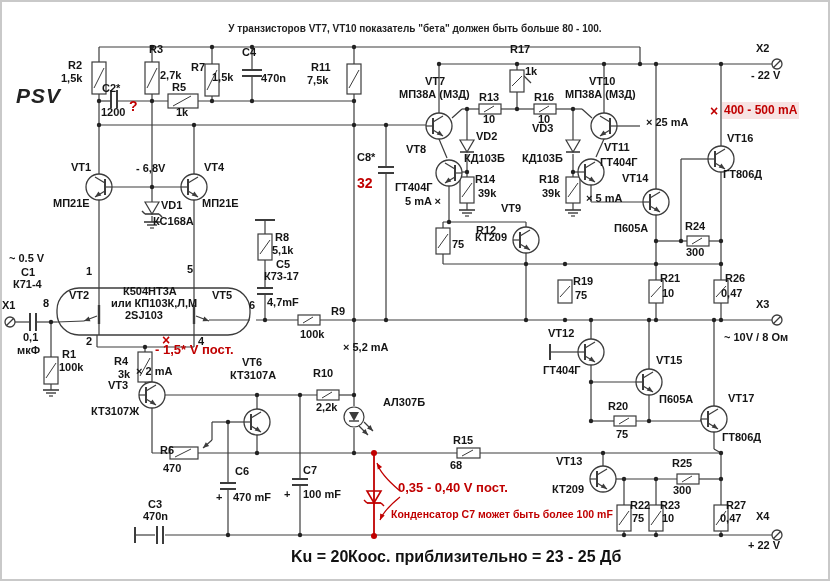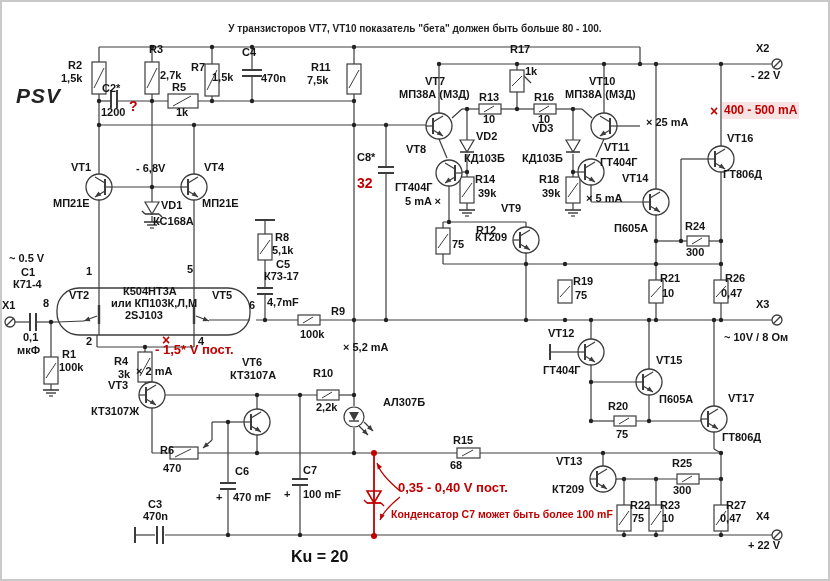--- a/index.html
+++ b/index.html
@@ -560,20 +560,21 @@
       <circle cx="719" cy="477" r="2.2" fill="#222"></circle>
       <circle cx="226" cy="533" r="2.2" fill="#222"></circle>
       <circle cx="298" cy="533" r="2.2" fill="#222"></circle>
       <circle cx="622" cy="533" r="2.2" fill="#222"></circle>
       <circle cx="654" cy="533" r="2.2" fill="#222"></circle>
       <circle cx="719" cy="533" r="2.2" fill="#222"></circle>
     </svg>
   <div class="subtitle">У транзисторов VT7, VT10 показатель "бета" должен быть больше 80 - 100.</div>
   <div class="psv">PSV</div>
   <div class="foot" style="left:289px;">Ku = 20</div>
+  <div class="foot" style="left:346px;">Коос. приблизительно =  23 - 25 Дб</div>
   <div id="labels">
       <span class="lb" style="left: 66px; top: 57px;">R2</span>
       <span class="lb" style="left: 59px; top: 70px;">1,5k</span>
       <span class="lb" style="left: 100px; top: 80px;">C2*</span>
       <span class="lb" style="left: 99px; top: 104px;">1200</span>
       <span class="lb rq" style="left: 127px; top: 97px;">?</span>
       <span class="lb" style="left: 147px; top: 41px;">R3</span>
       <span class="lb" style="left: 158px; top: 67px;">2,7k</span>
       <span class="lb" style="left: 170px; top: 79px;">R5</span>
       <span class="lb" style="left: 174px; top: 104px;">1k</span>

